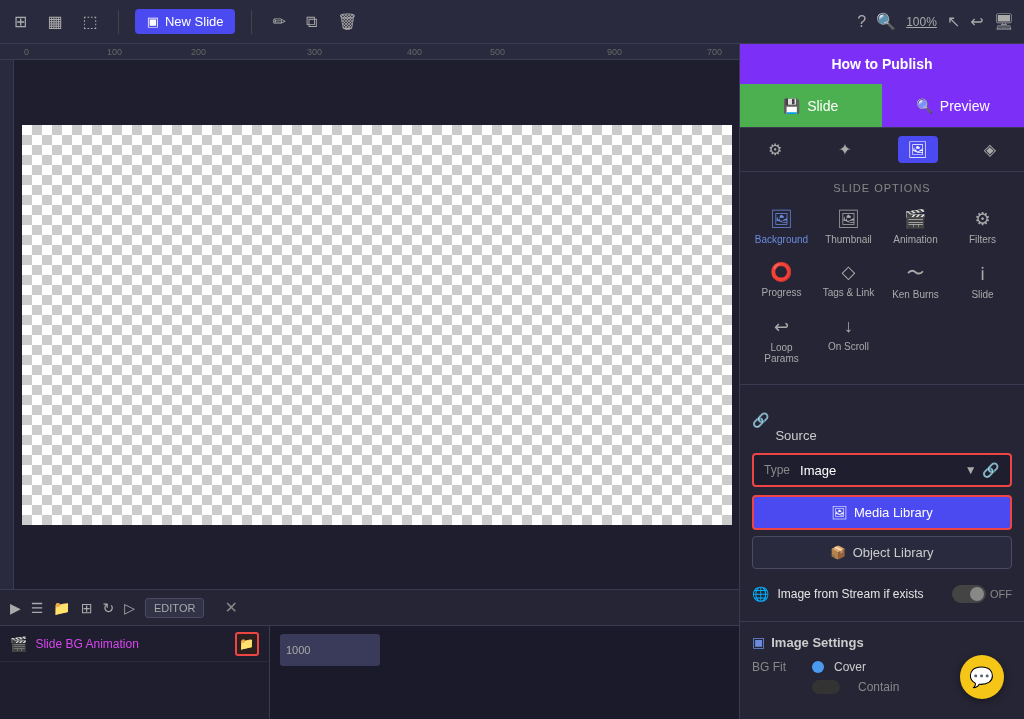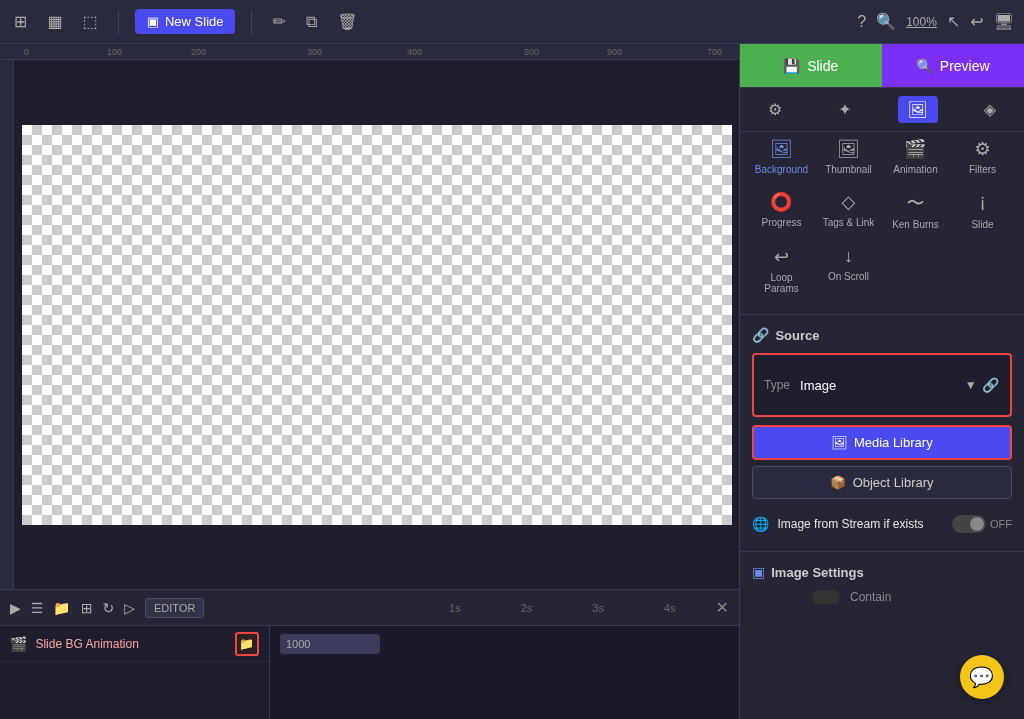--- a/index.html
+++ b/index.html
@@ -157,21 +157,21 @@
     .track-item {
       height: 36px;
       display: flex;
       align-items: center;
       padding: 0 10px;
       gap: 8px;
       border-bottom: 1px solid #2a2a3a;
       cursor: pointer;
     }
     .track-icon { font-size: 14px; color: #6b8cde; }
-    .track-label { color: #fca5a5; font-size: 12px; flex: 1; }
+    .track-label { color: #d946ef; font-size: 12px; flex: 1; }
     .track-folder-btn {
       width: 24px; height: 24px;
       background: #333348;
       border: 1px solid #4a4a60;
       border-radius: 3px;
       display: flex; align-items: center; justify-content: center;
       cursor: pointer; color: #aaa; font-size: 12px;
     }
     .track-folder-btn.highlighted {
       border: 2px solid #e44;
@@ -181,21 +181,21 @@
     .timeline-sequence {
       flex: 1;
       background: #1a1a2a;
       position: relative;
     }
 
     .seq-bar {
       position: absolute;
       top: 8px;
       left: 10px;
-      height: 20px;
+      height: 32px;
       width: 100px;
       background: #3a3a5a;
       border-radius: 3px;
       display: flex;
       align-items: center;
       padding: 0 6px;
     }
     .seq-bar-label { color: #aaa; font-size: 11px; }
 
     
@@ -304,29 +304,29 @@
     .source-section {
       padding: 8px 12px;
     }
     .source-header {
       display: flex;
       align-items: center;
       gap: 6px;
       margin-bottom: 10px;
     }
     .source-icon { color: #888; font-size: 14px; }
-    .source-label { color: #ccc; font-size: 13px; font-weight: bold; }
+    .source-label { color: #ccc; font-size: 13px; font-weight: normal; margin-top: 31px; }
 
     .type-row {
       display: flex;
       align-items: center;
       background: #1e1e2e;
       border: 2px solid #e44;
       border-radius: 4px;
-      padding: 22px 10px;
+      padding: 7px 10px;
       margin-bottom: 8px;
     }
     .type-key { color: #888; font-size: 12px; margin-right: 10px; }
     .type-select {
       flex: 1;
       background: transparent;
       border: none;
       color: #fff;
       font-size: 13px;
       cursor: pointer;
@@ -413,21 +413,21 @@
     .radio-dot-active {
       width: 12px; height: 12px;
       background: #4a9af0;
       border-radius: 50%;
     }
     .radio-val { color: #ccc; font-size: 12px; }
 
     .contain-row {
       display: flex;
       align-items: center;
-      gap: 10px;
+      gap: 18px;
       padding-left: 60px;
     }
     .toggle-small {
       width: 28px; height: 14px;
       background: #333;
       border-radius: 7px;
       position: relative;
     }
     .contain-label { color: #888; font-size: 12px; }
 
@@ -479,21 +479,21 @@
 
   <div class="canvas-wrapper">
 
     <div class="ruler-h">
       <div class="ruler-h-inner">
         <span class="ruler-mark" style="left:24px">0</span>
         <span class="ruler-mark" style="left:107px">100</span>
         <span class="ruler-mark" style="left:191px">200</span>
         <span class="ruler-mark" style="left:307px">300</span>
         <span class="ruler-mark" style="left:407px">400</span>
-        <span class="ruler-mark" style="left:524px">500</span>
+        <span class="ruler-mark" style="left:490px">500</span>
         <span class="ruler-mark" style="left:607px">900</span>
         <span class="ruler-mark" style="left:707px">700</span>
       </div>
     </div>
 
     <div class="canvas-body">
       <div class="ruler-v"></div>
       <div class="canvas-container">
         <div class="slide-canvas"></div>
       </div>
@@ -501,26 +501,20 @@
 
     <div class="timeline-area">
       <div class="timeline-toolbar">
         <span class="tl-icon">▶</span>
         <span class="tl-icon">☰</span>
         <span class="tl-icon">📁</span>
         <span class="tl-icon">⊞</span>
         <span class="tl-icon">↻</span>
         <span class="tl-icon">▷</span>
         <span class="editor-badge">EDITOR</span>
-        <div class="tl-time-marks">
-          <span class="tl-time">1s</span>
-          <span class="tl-time">2s</span>
-          <span class="tl-time">3s</span>
-          <span class="tl-time">4s</span>
-        </div>
         <span class="tl-close">✕</span>
       </div>
 
       <div class="timeline-content">
         <div class="timeline-tracks">
           <div class="track-item">
             <span class="track-icon">🎬</span>
             <span class="track-label">Slide BG Animation</span>
             <div class="track-folder-btn highlighted">📁</div>
           </div>
@@ -530,20 +524,23 @@
             <span class="seq-bar-label">1000</span>
           </div>
         </div>
       </div>
     </div>
 
   </div>
 
   <div class="right-panel">
 
+    <div class="panel-header">
+      <span class="panel-title">How to Publish</span>
+    </div>
 
     <div class="panel-actions">
       <button class="save-btn">
         <span>💾</span>
         <span>Slide</span>
       </button>
       <button class="preview-btn">
         <span>🔍</span>
         <span>Preview</span>
       </button>
@@ -557,20 +554,21 @@
         <span class="panel-tab-icon">✦</span>
       </div>
       <div class="panel-tab active">
         <span class="panel-tab-icon">🖼</span>
       </div>
       <div class="panel-tab">
         <span class="panel-tab-icon">◈</span>
       </div>
     </div>
 
+    <div class="panel-section-title">SLIDE OPTIONS</div>
 
     <div class="slide-options-grid">
       <div class="slide-opt-item active">
         <span class="slide-opt-icon">🖼</span>
         <span class="slide-opt-label">Background</span>
       </div>
       <div class="slide-opt-item">
         <span class="slide-opt-icon">🖼</span>
         <span class="slide-opt-label">Thumbnail</span>
       </div>
@@ -648,20 +646,25 @@
       </div>
     </div>
 
     <div class="panel-divider"></div>
 
     <div class="image-settings-section">
       <div class="image-settings-header">
         <span class="image-settings-icon">▣</span>
         <span class="image-settings-label">Image Settings</span>
       </div>
+      <div class="bg-fit-row">
+        <span class="bg-fit-key">BG Fit</span>
+        <div class="radio-dot-active"></div>
+        <span class="radio-val">Cover</span>
+      </div>
       <div class="contain-row">
         <div class="toggle-small"></div>
         <span class="contain-label">Contain</span>
       </div>
     </div>
 
   </div>
 
 </div>
 

